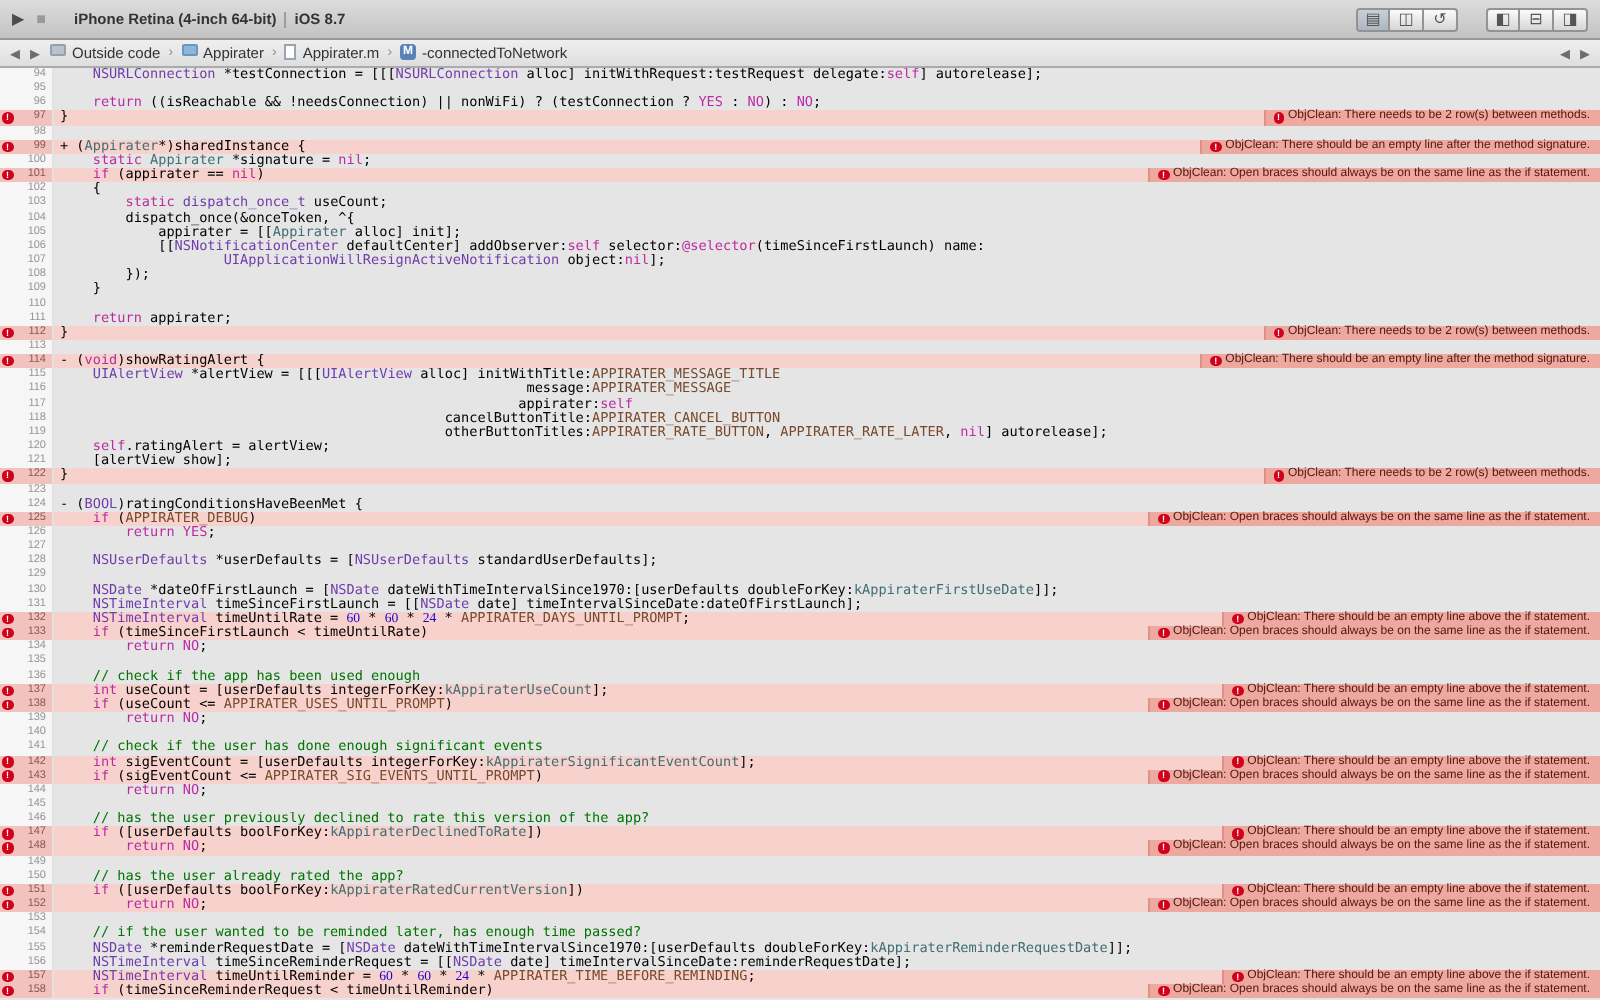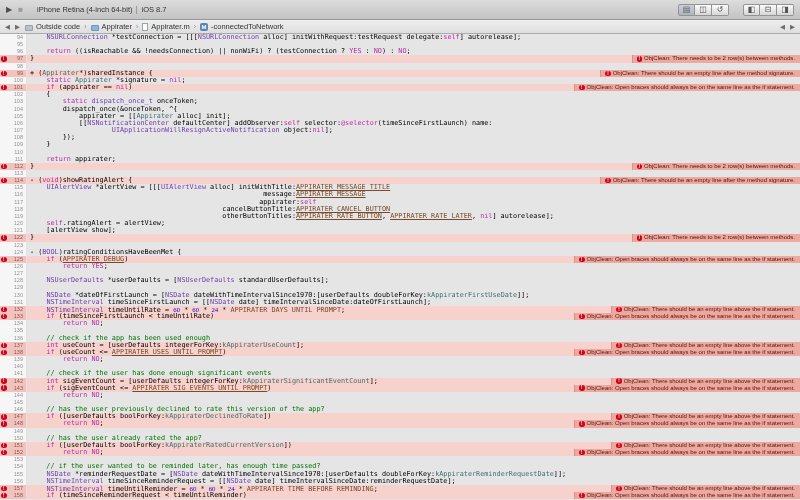--- a/index.html
+++ b/index.html
@@ -6,21 +6,21 @@
   html,body { width:800px; height:500px; overflow:hidden; background:#fff;
               font-family:"Liberation Sans", sans-serif; }
 
   
   .toolbar { position:relative; height:20px; display:flex; align-items:center;
              gap:6px; padding:0 6px; background:linear-gradient(#dcdcdc,#c3c3c3);
              border-bottom:1px solid #989898; }
   .tbtn { font-size:8px; color:#4c4c4c; cursor:default; line-height:1; }
   .tbtn.stop { color:#9a9a9a; }
   .scheme { display:flex; align-items:center; gap:4px; font-size:7.5px; color:#333;
-            margin-left:8px; white-space:nowrap; }
+            margin-left:8px; white-space:nowrap;font-weight:bold; }
   .scheme-div { width:1px; height:8px; background:#9c9c9c; }
   .activity { position:absolute; left:50%; transform:translateX(-50%); width:332px;
               height:14px; border:1px solid #a2a2a2; border-radius:3px;
               background:linear-gradient(#f5f5f5,#e4e4e4); display:flex;
               align-items:center; gap:3px; padding:0 5px; font-size:7.5px; color:#222; }
   .failed { color:#b00000; }
   .adiv { width:1px; height:8px; background:#b5b5b5; margin:0 2px; }
   .time { color:#555; }
   .spacer { flex:1; }
   .err-dot { display:inline-block; width:7px; height:7px; border-radius:50%;
@@ -36,21 +36,21 @@
   .tb:first-child { border-left-width:1px; border-radius:2px 0 0 2px; }
   .tb:last-child { border-radius:0 2px 2px 0; }
   .tb.sel { background:linear-gradient(#c9cfd8,#aeb6c2); }
 
   
   .jumpbar { height:14px; display:flex; align-items:center; gap:5px; padding:0 5px;
              background:linear-gradient(#efefef,#dedede); border-bottom:1px solid #ababab;
              font-size:7.5px; color:#333; }
   .nav { color:#6d6d6d; font-size:6.5px; }
   .crumbs { display:flex; align-items:center; gap:4px; white-space:nowrap; }
-  .crumb { display:flex; align-items:flex-end; gap:3px; }
+  .crumb { display:flex; align-items:flex-start; gap:3px; }
   .csep { color:#8e8e8e; font-size:7px; }
   .ic-group  { width:8px; height:6px; background:#b9c3cb; border:1px solid #95a0aa; border-radius:1px; }
   .ic-folder { width:8px; height:6px; background:#8db6dc; border:1px solid #6d96bc; border-radius:1px; }
   .ic-file   { width:6px; height:8px; background:#fdfdfd; border:1px solid #9aa4b0; }
   .ic-method { width:8px; height:8px; background:#5b82b8; color:#fff; font-size:6px;
                font-weight:bold; text-align:center; line-height:8px; border-radius:2px; }
 
   
   .editor { height:474px; overflow:hidden; background:#e5e5e5;
             font-family:"DejaVu Sans Mono", monospace; }
@@ -67,21 +67,21 @@
            font-family:"Liberation Sans", sans-serif; }
   .code { flex:1; overflow:hidden; font-size:6.8px; padding-left:3px; color:#000; }
   .banner { position:absolute; right:0; top:0; height:100%; display:flex;
             align-items:center; gap:2px; padding:0 5px 0 4px; background:#eda89f;
             border-left:1px solid #dd9288; font-family:"Liberation Sans", sans-serif;
             font-size:6px; color:#55150d; white-space:nowrap; }
   .bicon { flex:0 0 auto; width:5.5px; height:5.5px; border-radius:50%;
            background:#d0021b; color:#fff; font-size:4.5px; font-weight:bold;
            text-align:center; line-height:5.6px; }
   .tk-p { color:#000; } .tk-k { color:#bb2ca2; } .tk-ty { color:#703daa; }
-  .tk-pr { color:#3f6e74; } .tk-m { color:#78492a;text-decoration:underline; } .tk-n { color:#1c00cf;font-family:Liberation Serif, serif; }
+  .tk-pr { color:#3f6e74; } .tk-m { color:#78492a; } .tk-n { color:#1c00cf;font-family:Liberation Serif, serif; }
   .tk-c { color:#007400; }
 </style>
 </head>
 <body>
 
 <div class="app">
 
   <div class="toolbar">
     <span class="tbtn">▶</span>
     <span class="tbtn stop">■</span>
@@ -145,21 +145,21 @@
       <div class="line hl"><div class="gutter"><span class="badge">!</span><span>99</span></div><div class="code"><span class="tk-p">+ (</span><span class="tk-pr">Appirater</span><span class="tk-p">*)sharedInstance {</span></div><div class="banner">
           <span class="bicon">!</span>
           <span>ObjClean: There should be an empty line after the method signature.</span>
         </div></div>
       <div class="line"><div class="gutter"><span>100</span></div><div class="code"><span class="tk-p">    </span><span class="tk-k">static</span><span class="tk-p"> </span><span class="tk-pr">Appirater</span><span class="tk-p"> *signature = </span><span class="tk-k">nil</span><span class="tk-p">;</span></div></div>
       <div class="line hl"><div class="gutter"><span class="badge">!</span><span>101</span></div><div class="code"><span class="tk-p">    </span><span class="tk-k">if</span><span class="tk-p"> (appirater == </span><span class="tk-k">nil</span><span class="tk-p">)</span></div><div class="banner">
           <span class="bicon">!</span>
           <span>ObjClean: Open braces should always be on the same line as the if statement.</span>
         </div></div>
       <div class="line"><div class="gutter"><span>102</span></div><div class="code"><span class="tk-p">    {</span></div></div>
-      <div class="line"><div class="gutter"><span>103</span></div><div class="code"><span class="tk-p">        </span><span class="tk-k">static</span><span class="tk-p"> </span><span class="tk-ty">dispatch_once_t</span><span class="tk-p"> onceToken;</span></div></div>
+      <div class="line"><div class="gutter"><span>103</span></div><div class="code"><span class="tk-p">        </span><span class="tk-k">static</span><span class="tk-p"> </span><span class="tk-ty">dispatch_once_t</span><span class="tk-p"> useCount;</span></div></div>
       <div class="line"><div class="gutter"><span>104</span></div><div class="code"><span class="tk-p">        dispatch_once(&amp;onceToken, ^{</span></div></div>
       <div class="line"><div class="gutter"><span>105</span></div><div class="code"><span class="tk-p">            appirater = [[</span><span class="tk-pr">Appirater</span><span class="tk-p"> alloc] init];</span></div></div>
       <div class="line"><div class="gutter"><span>106</span></div><div class="code"><span class="tk-p">            [[</span><span class="tk-ty">NSNotificationCenter</span><span class="tk-p"> defaultCenter] addObserver:</span><span class="tk-k">self</span><span class="tk-p"> selector:</span><span class="tk-k">@selector</span><span class="tk-p">(timeSinceFirstLaunch) name:</span></div></div>
       <div class="line"><div class="gutter"><span>107</span></div><div class="code"><span class="tk-p">                    </span><span class="tk-ty">UIApplicationWillResignActiveNotification</span><span class="tk-p"> object:</span><span class="tk-k">nil</span><span class="tk-p">];</span></div></div>
       <div class="line"><div class="gutter"><span>108</span></div><div class="code"><span class="tk-p">        });</span></div></div>
       <div class="line"><div class="gutter"><span>109</span></div><div class="code"><span class="tk-p">    }</span></div></div>
       <div class="line"><div class="gutter"><span>110</span></div><div class="code"></div></div>
       <div class="line"><div class="gutter"><span>111</span></div><div class="code"><span class="tk-p">    </span><span class="tk-k">return</span><span class="tk-p"> appirater;</span></div></div>
       <div class="line hl"><div class="gutter"><span class="badge">!</span><span>112</span></div><div class="code"><span class="tk-p">}</span></div><div class="banner">
           <span class="bicon">!</span>

